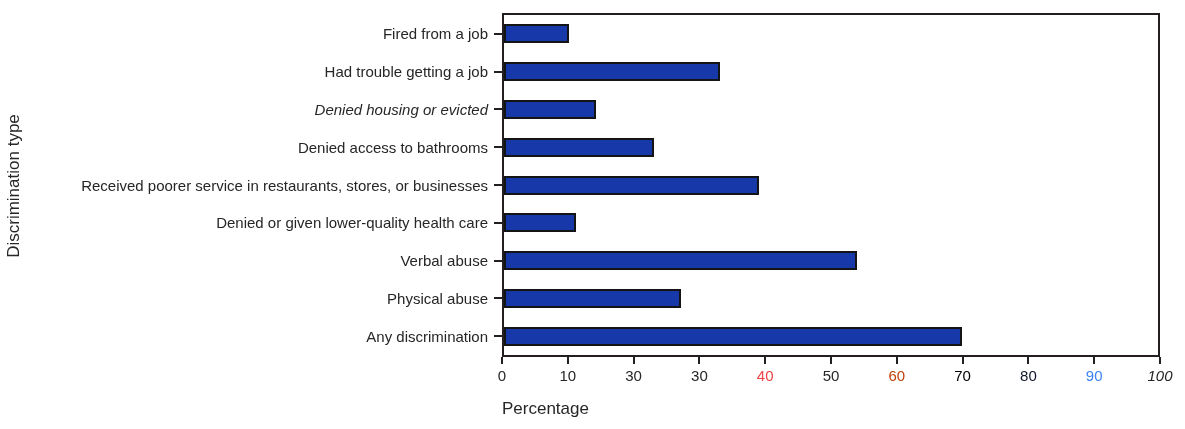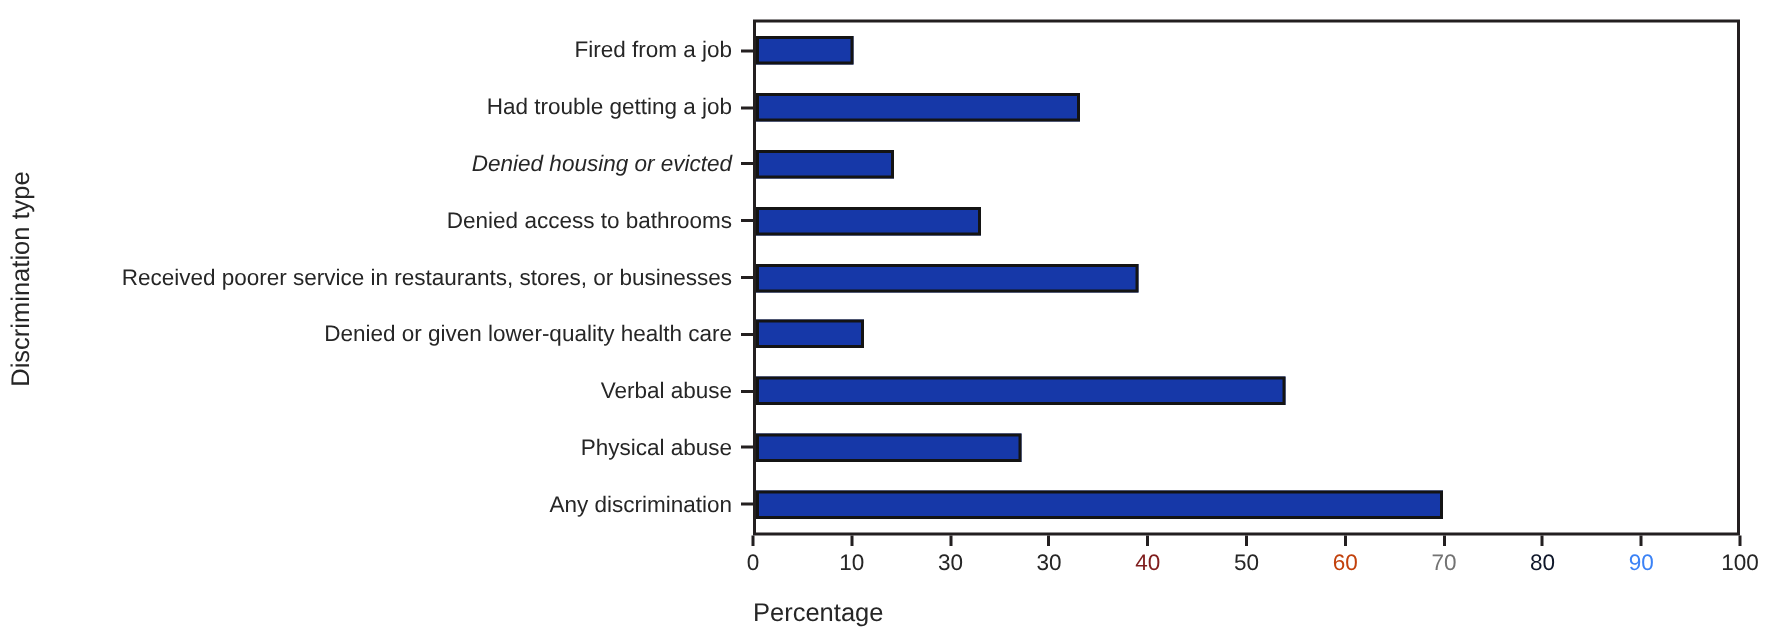--- a/index.html
+++ b/index.html
@@ -156,22 +156,22 @@
       <div class="xtick" style="left: 70%; background: rgb(35, 31, 32);"></div>
       <div class="xtick" style="left: 80%; background: rgb(35, 31, 32);"></div>
       <div class="xtick" style="left: 90%; background: rgb(35, 31, 32);"></div>
       <div class="xtick" style="left: 100%; background: rgb(35, 31, 32);"></div>
     </div>
   <div class="xtick-labels" id="xTickLabels">
       <div class="xtick-label" style="left: 0%; color: rgb(38, 38, 38);">0</div>
       <div class="xtick-label" style="left: 10%; color: rgb(38, 38, 38);">10</div>
       <div class="xtick-label" style="left: 20%; color: rgb(38, 38, 38);">30</div>
       <div class="xtick-label" style="left: 30%; color: rgb(38, 38, 38);">30</div>
-      <div class="xtick-label" style="left: 40%; color: #7f1d1d; text-align: center;">40</div>
+      <div class="xtick-label" style="left: 40%; color: #ef4444; text-align: center;">40</div>
       <div class="xtick-label" style="left: 50%; color: rgb(38, 38, 38);">50</div>
       <div class="xtick-label" style="left: 60%; color: #c2410c;">60</div>
-      <div class="xtick-label" style="left: 70%; color: #737373;">70</div>
+      <div class="xtick-label" style="left: 70%; color: #000000;">70</div>
       <div class="xtick-label" style="left: 80%; color: #0f172a;">80</div>
       <div class="xtick-label" style="left: 90%; color: #3b82f6;">90</div>
-      <div class="xtick-label" style="left: 100%; color: rgb(38, 38, 38);">100</div>
+      <div class="xtick-label" style="left: 100%; color: rgb(38, 38, 38); font-style: italic;">100</div>
     </div>
   <div class="xlabel">Percentage</div>
 </div>
 
 </body></html>

